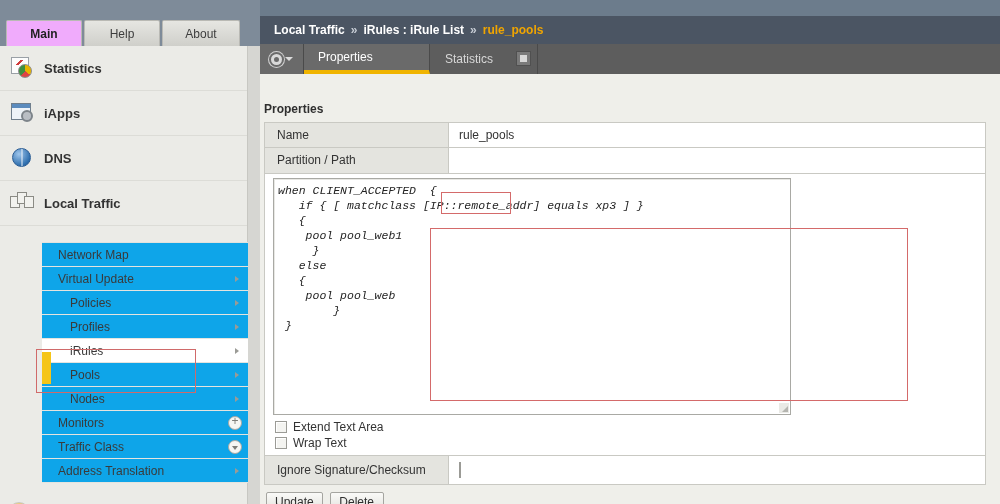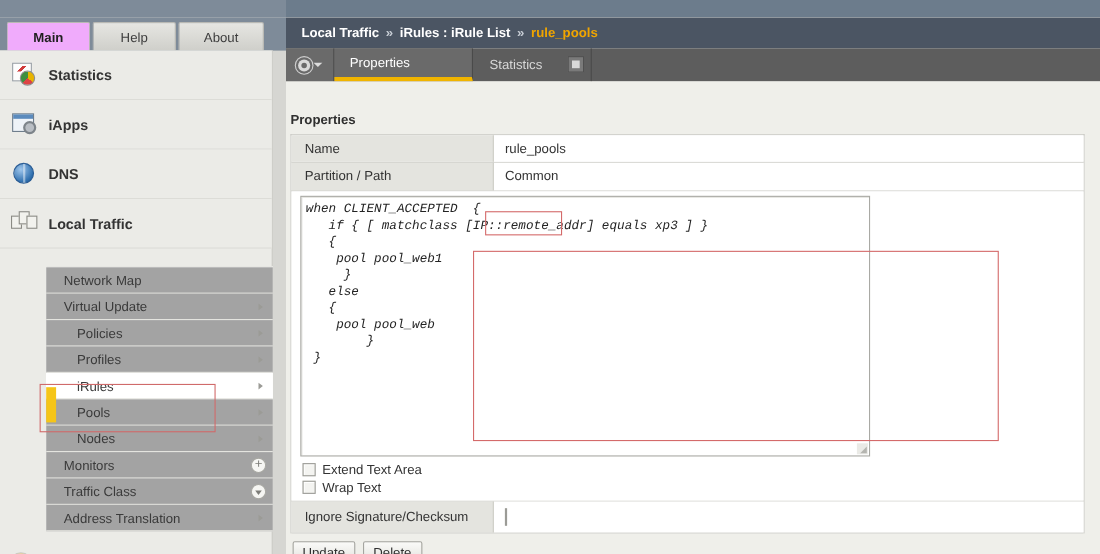--- a/index.html
+++ b/index.html
@@ -132,21 +132,21 @@
     width: 206px;
     background: #ffffff;
     border-top: 1px solid #e2e2dd;
   }
   .sub-item {
     position: relative;
     height: 24px;
     display: flex; align-items: center;
     font-size: 12px; color: #3a3a3a;
     border-bottom: 1px solid #e4e4df;
-    background: #a3a3a3;
+    background: #0ea5e9;
   }
   .sub-item .sub-label { padding-left: 16px; }
   .sub-item.indent .sub-label { padding-left: 28px; }
   .arrow-r {
     position: absolute; right: 9px; top: 50%;
     width: 0; height: 0; margin-top: -3px;
     border-left: 4px solid #9b9b96;
     border-top: 3px solid transparent;
     border-bottom: 3px solid transparent;
   }
@@ -518,21 +518,20 @@
 
       <div class="ptable">
 
         <div class="prow row-name">
           <div class="pcell-label">Name</div>
           <div class="pcell-val">rule_pools</div>
         </div>
 
         <div class="prow row-part">
           <div class="pcell-label">Partition / Path</div>
-          <div class="pcell-val">Common</div>
         </div>
 
         <div class="prow row-def">
           <div class="pcell-val">
             <div class="code-area">
               <pre>when CLIENT_ACCEPTED  {
    if { [ matchclass [IP::remote_addr] equals xp3 ] }
    {
     pool pool_web1
      }

